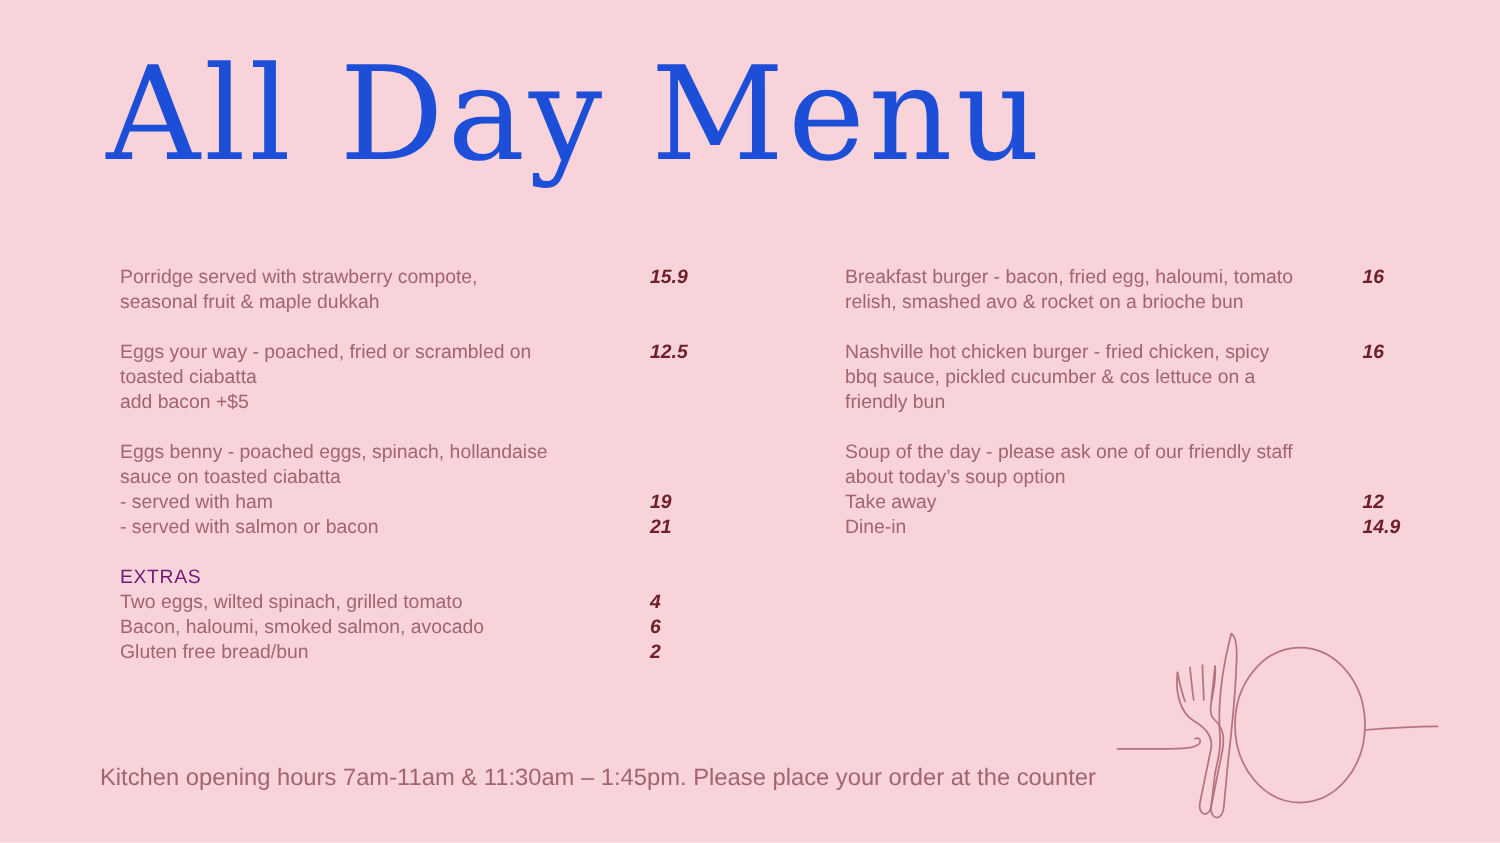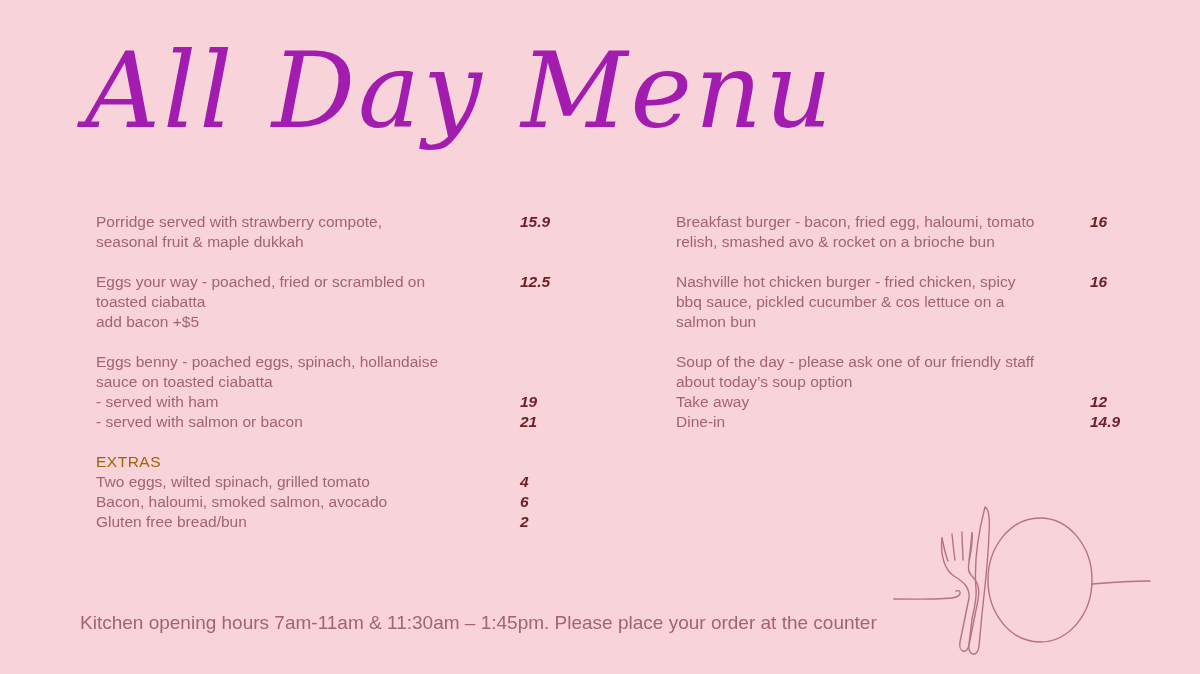--- a/index.html
+++ b/index.html
@@ -9,42 +9,41 @@
     background:#f9d3da;
     font-family:"Liberation Sans", sans-serif;
     overflow:hidden;
     color:#a2646e;
   }
   .title{
     position:absolute;
     left:85px;top:30px;
     margin:0;
     font-family:"DejaVu Serif", serif;
-    font-style:italic;
     font-weight:400;
     font-size:104px;
     letter-spacing:3px;
-    color:#a21caf;
+    color:#1d4ed8;
     white-space:nowrap;
   }
   .col{
     position:absolute;
     top:212px;
     font-size:15.5px;
     line-height:20px;
   }
   #col-left{left:96px;width:520px;}
   #col-right{left:676px;width:520px;}
   .item{margin-bottom:20px;}
   .item:last-child{margin-bottom:0;}
   .line{display:flex;align-items:flex-end;}
   .line .text{white-space:nowrap;color:#a2646e;}
   #col-left .text{width:424px;}
   #col-right .text{width:414px;}
-  .line.heading .text{color:#a16207;letter-spacing:0.5px;}
+  .line.heading .text{color:#701a75;letter-spacing:0.5px;}
   .price{
     font-weight:700;
     color:#6e2029;
     white-space:nowrap;
     font-style:italic;
   }
   .footer{
     position:absolute;
     left:80px;top:613px;
     font-size:19px;
@@ -139,21 +138,21 @@
       </div>
       <div class="item">
         <div class="line">
           <span class="text">Nashville hot chicken burger - fried chicken, spicy</span>
           <span class="price">16</span>
         </div>
         <div class="line">
           <span class="text">bbq sauce, pickled cucumber &amp; cos lettuce on a</span>
         </div>
         <div class="line">
-          <span class="text">salmon bun</span>
+          <span class="text">friendly bun</span>
         </div>
       </div>
       <div class="item">
         <div class="line">
           <span class="text">Soup of the day - please ask one of our friendly staff</span>
         </div>
         <div class="line">
           <span class="text">about today’s soup option</span>
         </div>
         <div class="line">

